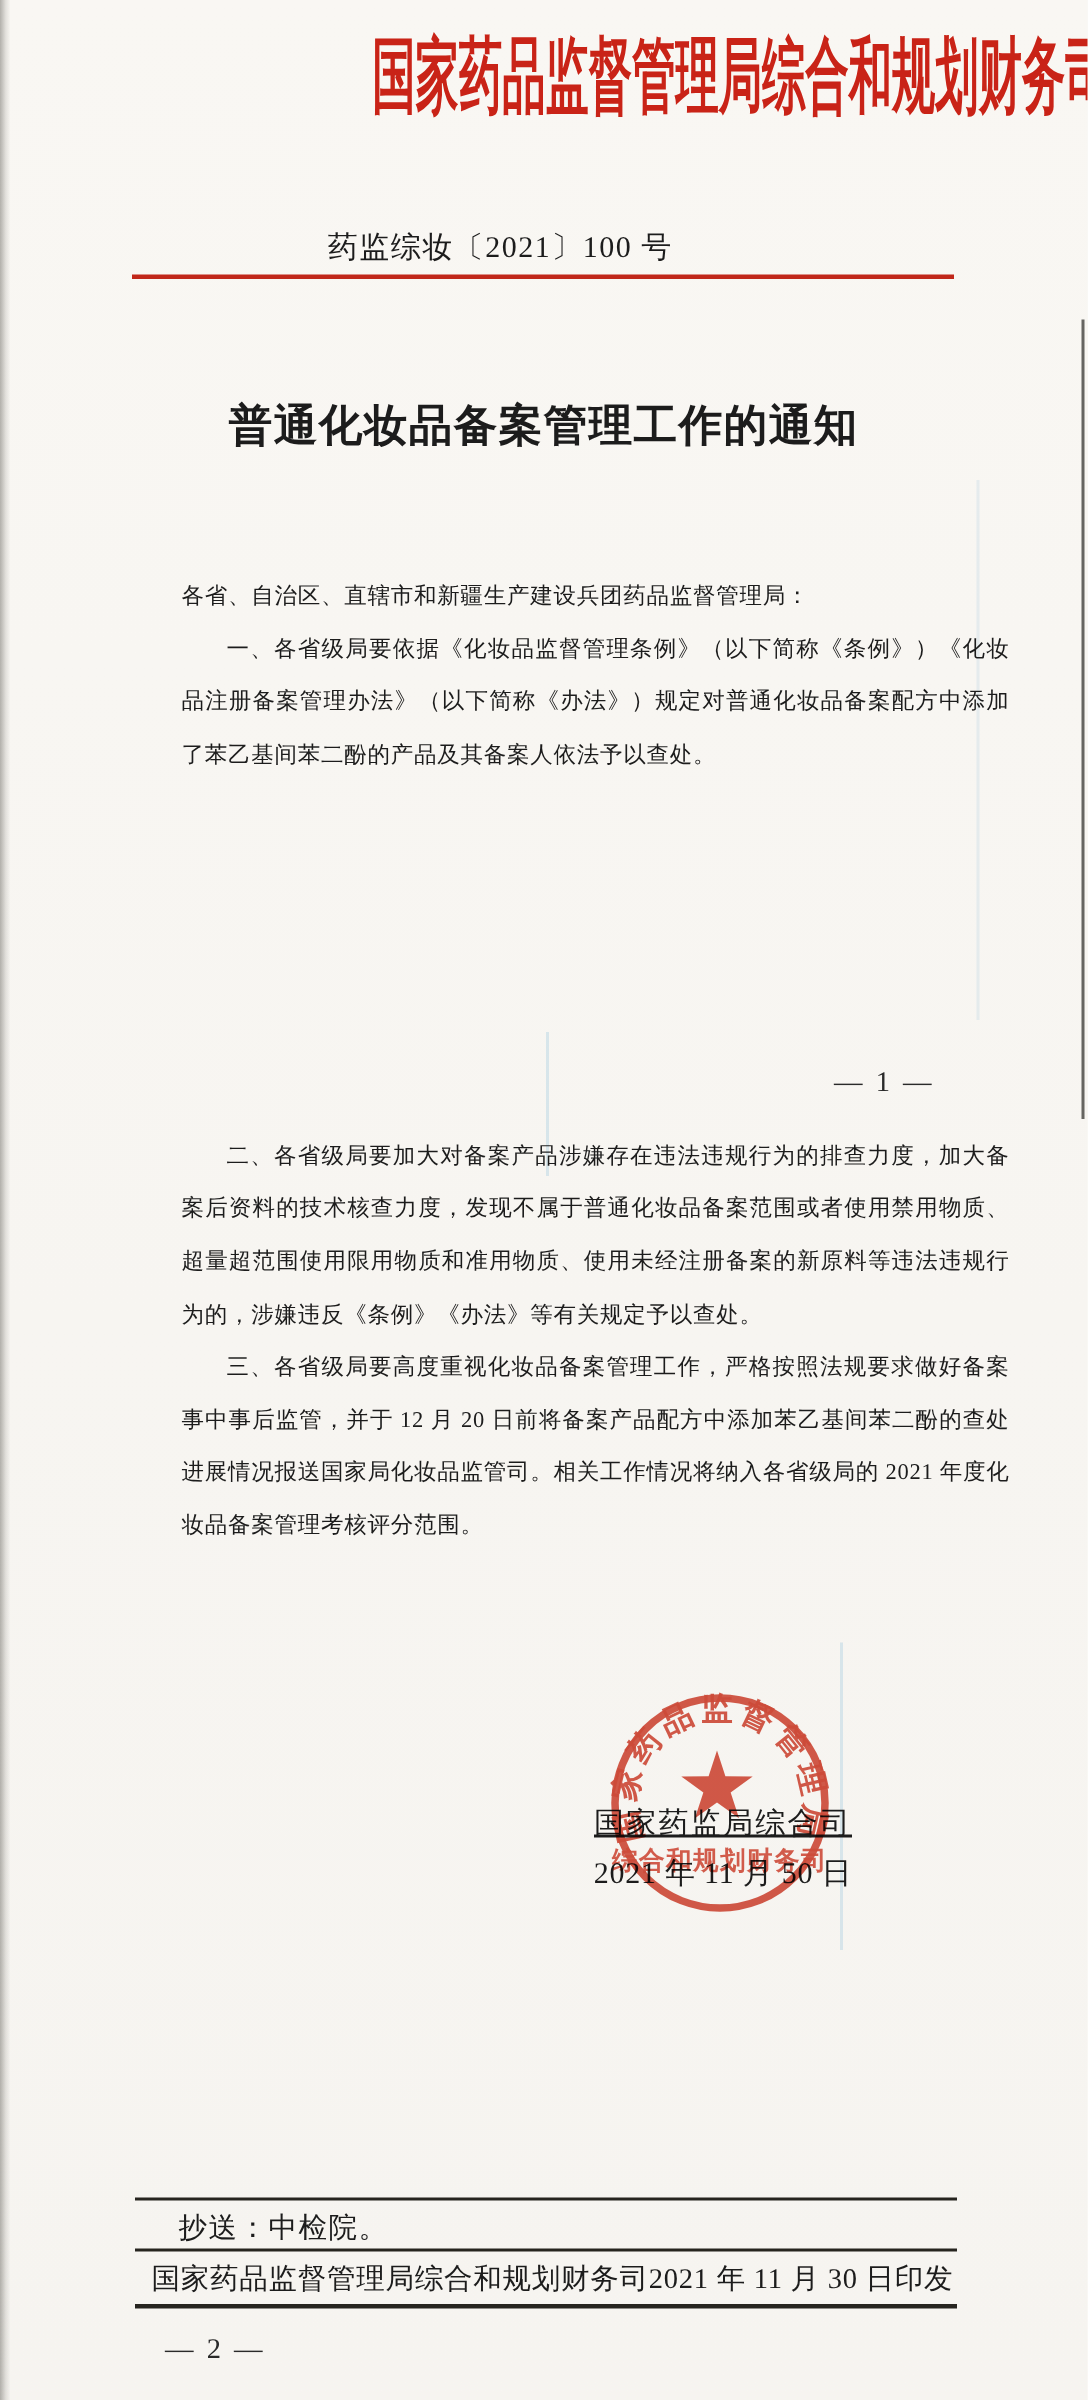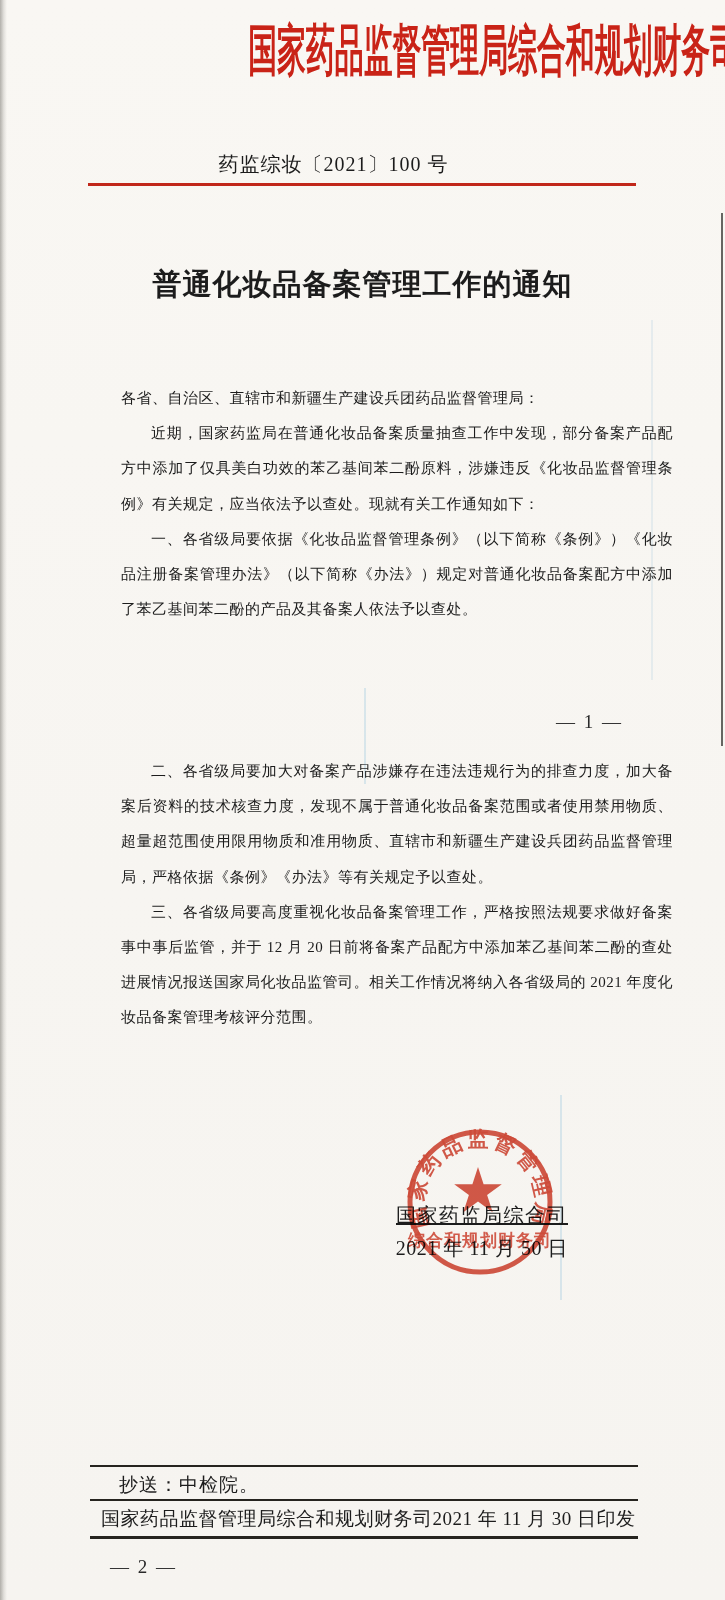--- a/index.html
+++ b/index.html
@@ -77,28 +77,27 @@
 
   <div class="docnum">药监综妆〔2021〕100 号</div>
   <div class="red-rule"></div>
 
   <div class="doc-title">
     <div>普通化妆品备案管理工作的通知</div>
   </div>
 
   <div class="bodyblock b1">
     <p>各省、自治区、直辖市和新疆生产建设兵团药品监督管理局：</p>
-    <p class="indent">近期，国家药监局在普通化妆品备案质量抽查工作中发现，部分备案产品配方中添加了仅具美白功效的苯乙基间苯二酚原料，涉嫌违反《化妆品监督管理条例》有关规定，应当依法予以查处。现就有关工作通知如下：</p>
     <p class="indent">一、各省级局要依据《化妆品监督管理条例》（以下简称《条例》）《化妆品注册备案管理办法》（以下简称《办法》）规定对普通化妆品备案配方中添加了苯乙基间苯二酚的产品及其备案人依法予以查处。</p>
   </div>
 
   <div class="pagenum pn1">— 1 —</div>
 
   <div class="bodyblock b2">
-    <p class="indent">二、各省级局要加大对备案产品涉嫌存在违法违规行为的排查力度，加大备案后资料的技术核查力度，发现不属于普通化妆品备案范围或者使用禁用物质、超量超范围使用限用物质和准用物质、直辖市和新疆生产建设兵团药品监督管理局，严格依据《条例》《办法》等有关规定予以查处。</p>
+    <p class="indent">二、各省级局要加大对备案产品涉嫌存在违法违规行为的排查力度，加大备案后资料的技术核查力度，发现不属于普通化妆品备案范围或者使用禁用物质、超量超范围使用限用物质和准用物质、使用未经注册备案的新原料等违法违规行为的，涉嫌违反《条例》《办法》等有关规定予以查处。</p>
     <p class="indent">三、各省级局要高度重视化妆品备案管理工作，严格按照法规要求做好备案事中事后监管，并于 12 月 20 日前将备案产品配方中添加苯乙基间苯二酚的查处进展情况报送国家局化妆品监管司。相关工作情况将纳入各省级局的 2021 年度化妆品备案管理考核评分范围。</p>
   </div>
 
   <div class="signline sign-org">国家药监局综合司</div>
   <div class="signline sign-date">2021 年 11 月 50 日</div>
 
   <svg class="seal" viewBox="0 0 164 164" xmlns="http://www.w3.org/2000/svg">
     <circle cx="82" cy="82" r="70" fill="none" stroke="#cf3a26" stroke-width="5" stroke-opacity=".92"></circle>
     <polygon transform="translate(80,72)" fill="#cf3a26" fill-opacity=".92" points="0,-25 5.6,-7.8 23.8,-7.7 9.1,3.0 14.7,20.2 0,9.6 -14.7,20.2 -9.1,3.0 -23.8,-7.7 -5.6,-7.8"></polygon>
     <defs>

